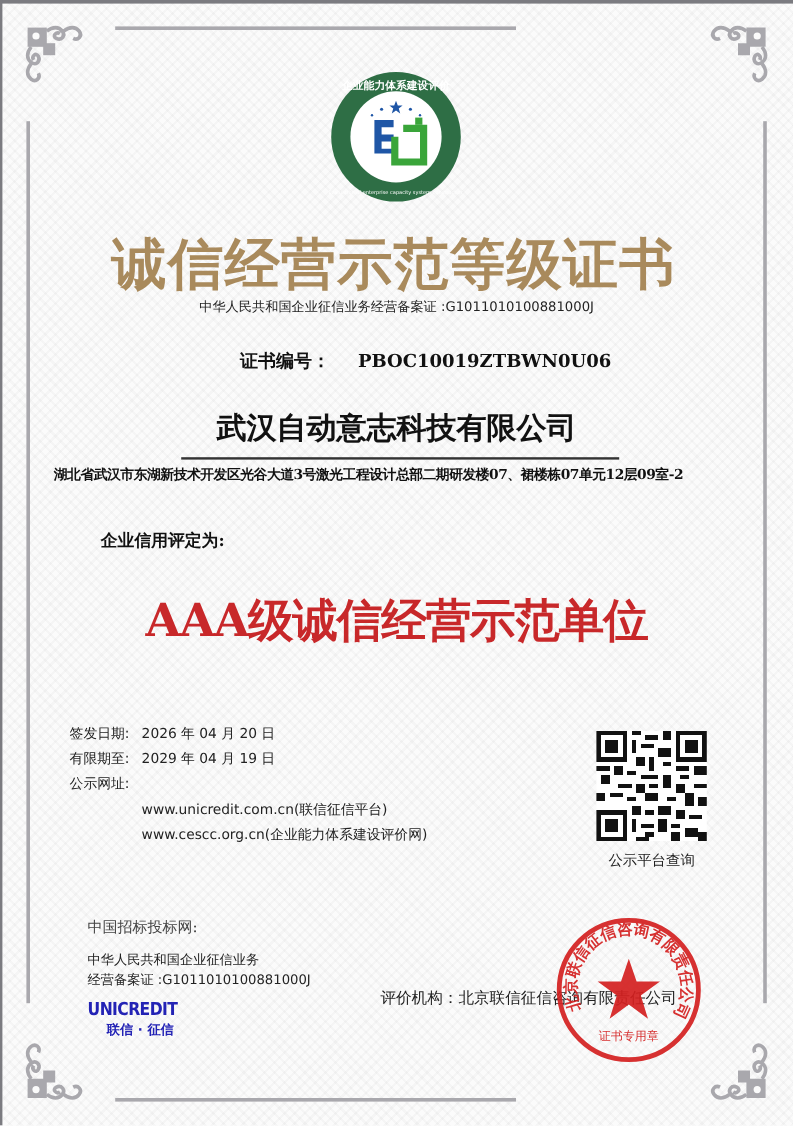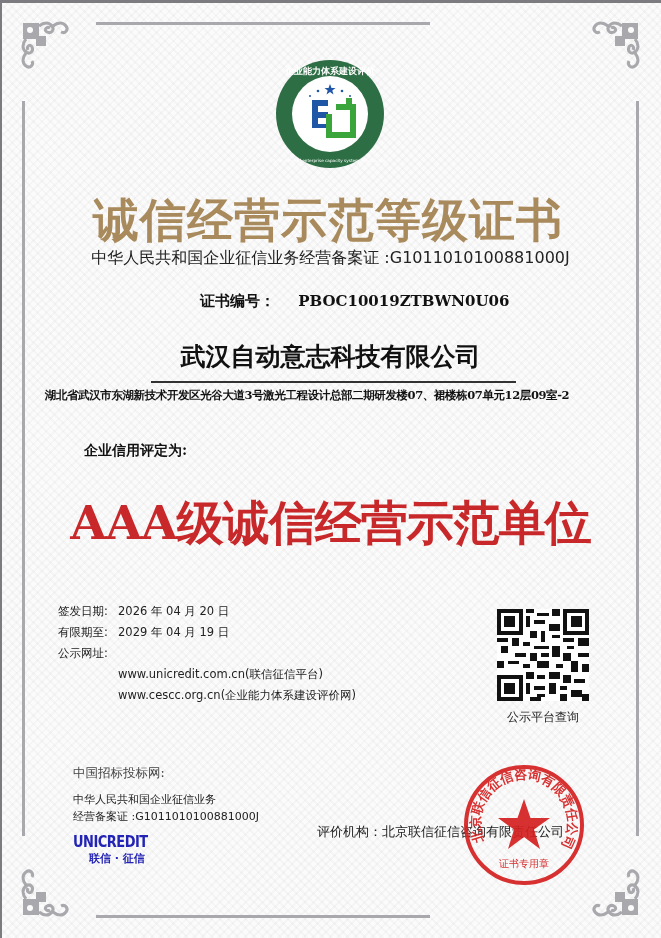--- a/index.html
+++ b/index.html
@@ -26,21 +26,21 @@
   .c-br { left:581px; top:858px; transform:scale(-1,-1); }
 
   .logo { position:absolute; left:274px; top:58px; width:112px; height:112px; }
   .title {
     position:absolute; left:0; width:656px; top:190px; text-align:center;
     font-family:"DejaVu Sans", sans-serif; font-weight:bold; font-size:46px;
     color:#a98a5c; letter-spacing:1px;
   }
   .subtitle {
     position:absolute; left:0; width:661px; top:248px; text-align:center;
-    font-size:16px; color:#222;
+    font-size:11px; color:#222;
   }
   .cert-no {
     position:absolute; left:200px; top:292px; font-family:"DejaVu Serif", serif;
     font-weight:bold; font-size:15px; color:#111;
   }
   .cert-no .lbl { margin-right:18px; }
   .company {
     position:absolute; left:0; width:661px; top:340px; text-align:center;
     font-family:"DejaVu Serif", serif; font-weight:bold; font-size:25px; color:#111;
   }
@@ -49,21 +49,21 @@
     position:absolute; left:0; width:614px; top:388px; text-align:center;
     font-family:"DejaVu Serif", serif; font-weight:bold; font-size:11.5px; color:#111;
     letter-spacing:-0.4px;
   }
   .rating-label {
     position:absolute; left:84px; top:442px; font-family:"DejaVu Serif", serif;
     font-weight:bold; font-size:14px; color:#111;
   }
   .rating {
     position:absolute; left:0; width:661px; top:492px; text-align:center;
-    font-family:"DejaVu Serif", serif; font-weight:bold; font-size:47px; color:#c8282a;
+    font-family:"DejaVu Serif", serif; font-weight:bold; font-size:38px; color:#c8282a;
     letter-spacing:-1px;
   }
   .info { position:absolute; left:58px; top:601px; font-size:11.5px; color:#222; line-height:21px; }
   .info .row { display:flex; }
   .info .k { width:60px; }
   .info .indent { padding-left:60px; }
   .qr { position:absolute; left:497px; top:609px; width:92px; height:92px; }
   .qr-label { position:absolute; left:490px; top:709px; width:106px; text-align:center; font-size:12px; color:#222; }
   .reg-label { position:absolute; left:73px; top:765px; font-family:"DejaVu Serif", serif; font-size:12.5px; color:#444; }
   .reg-lines { position:absolute; left:73px; top:791px; font-size:11px; color:#222; line-height:17px; }

